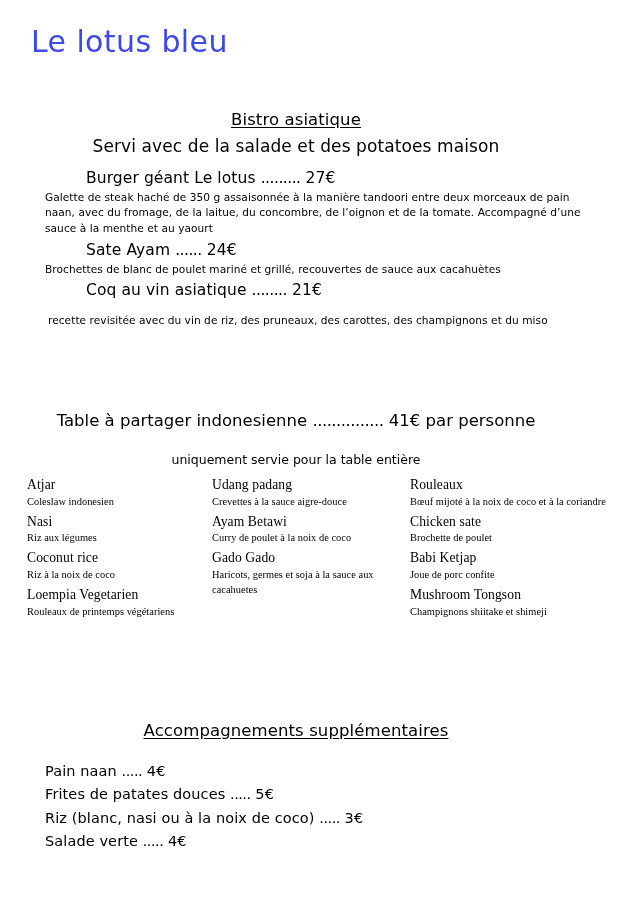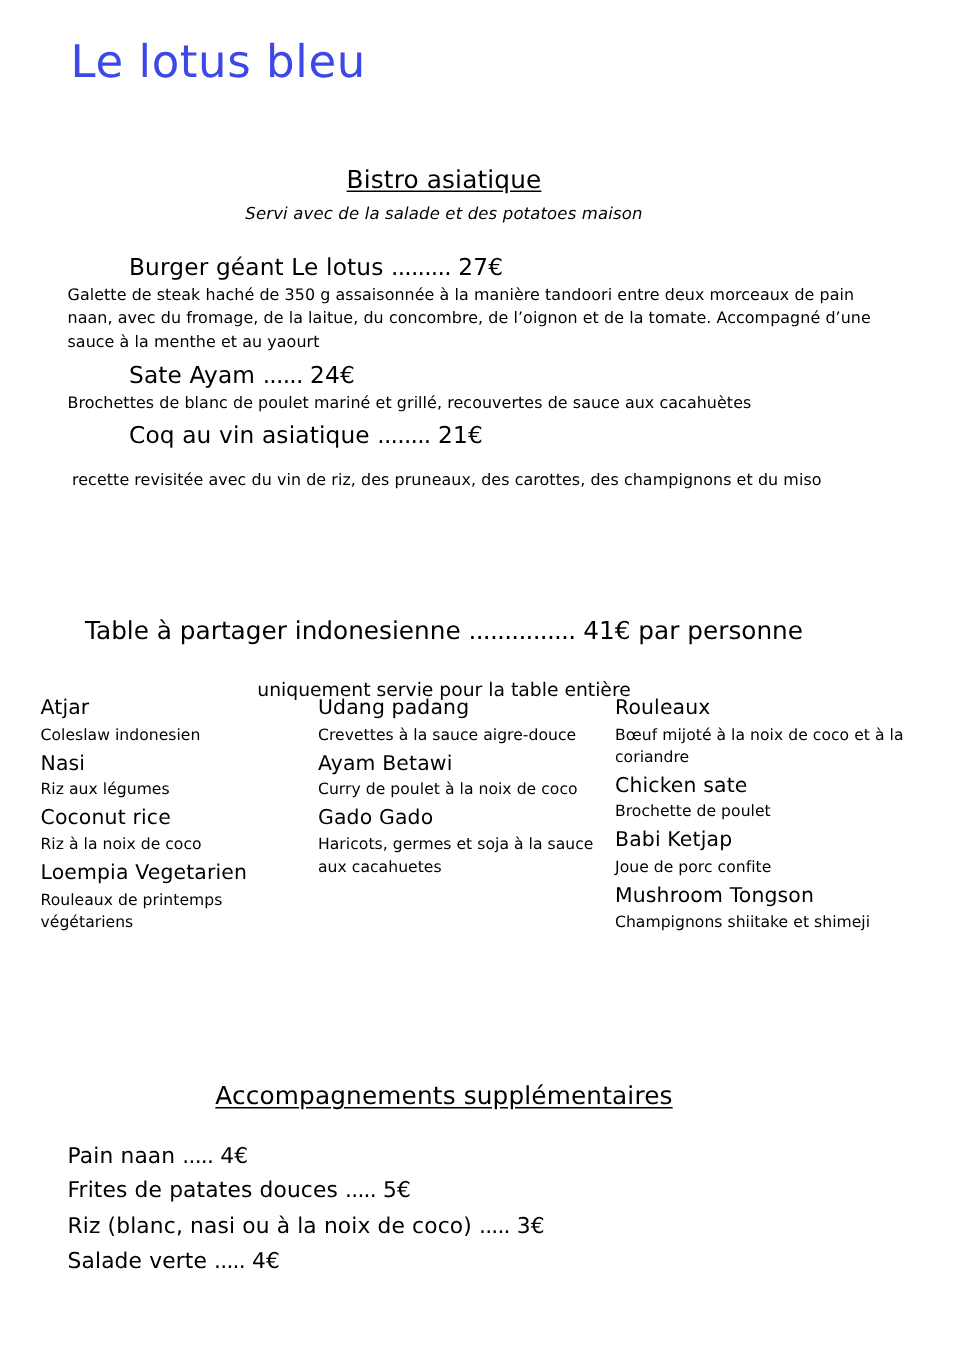--- a/index.html
+++ b/index.html
@@ -13,21 +13,21 @@
     height: 905px;
     position: relative;
     font-family: "DejaVu Sans", sans-serif;
     color: #000000;
     overflow: hidden;
   }
 
   
   .brand {
     position: absolute;
-    left: 47px;
+    left: 31px;
     top: 24px;
     font-family: "DejaVu Sans", sans-serif;
     font-size: 30px;
     font-weight: 400;
     letter-spacing: 0.4px;
     color: #3d48e8;
     white-space: nowrap;
   }
 
   
@@ -36,22 +36,21 @@
   .sec-title {
     text-align: center;
     font-size: 16.5px;
     font-weight: 400;
     letter-spacing: 0.1px;
   }
   .sec-title .u { text-decoration: underline; text-underline-offset: 2px; }
 
   .sec-sub {
     text-align: center;
-    font-style: italic;
-    font-size: 11px;
+    font-size: 17px;
     margin-top: 7px;
     letter-spacing: 0.1px;
   }
 
   
   .courses { position: absolute; left: 45px; top: 168px; width: 556px; }
   .course-name {
     font-size: 15.5px;
     line-height: 1.34;
     white-space: nowrap;
@@ -76,21 +75,21 @@
     white-space: nowrap;
   }
   .share-sub {
     text-align: center;
     font-size: 12.5px;
     margin-top: 22px;
   }
 
   
   .cols { position: absolute; top: 460px; left: 0; width: 640px; height: 160px; }
-  .col { position: absolute; top: 4px; }
+  .col { position: absolute; top: 16px; font-family: Liberation Serif, serif; }
   .col-1 { left: 27px;  width: 180px; }
   .col-2 { left: 212px; width: 190px; }
   .col-3 { left: 410px; width: 200px; }
 
   .dish-name {
     font-size: 13.6px;
     line-height: 1.3;
     letter-spacing: 0.1px;
   }
   .dish-desc {

